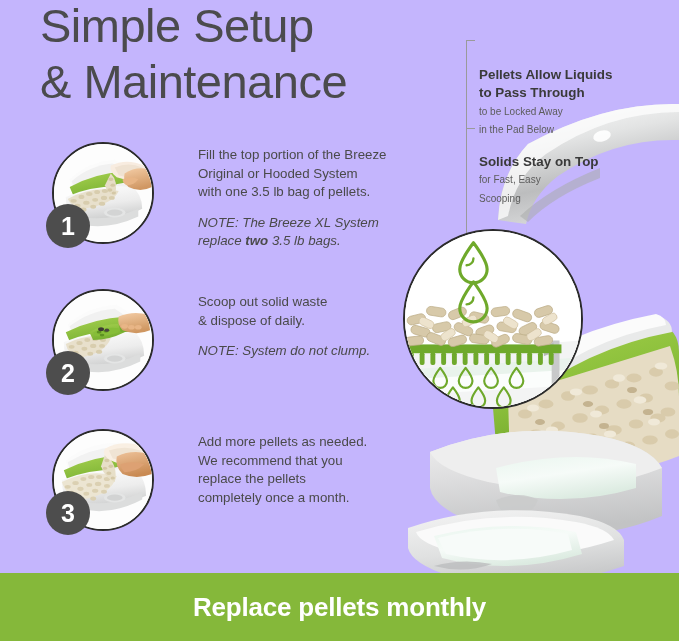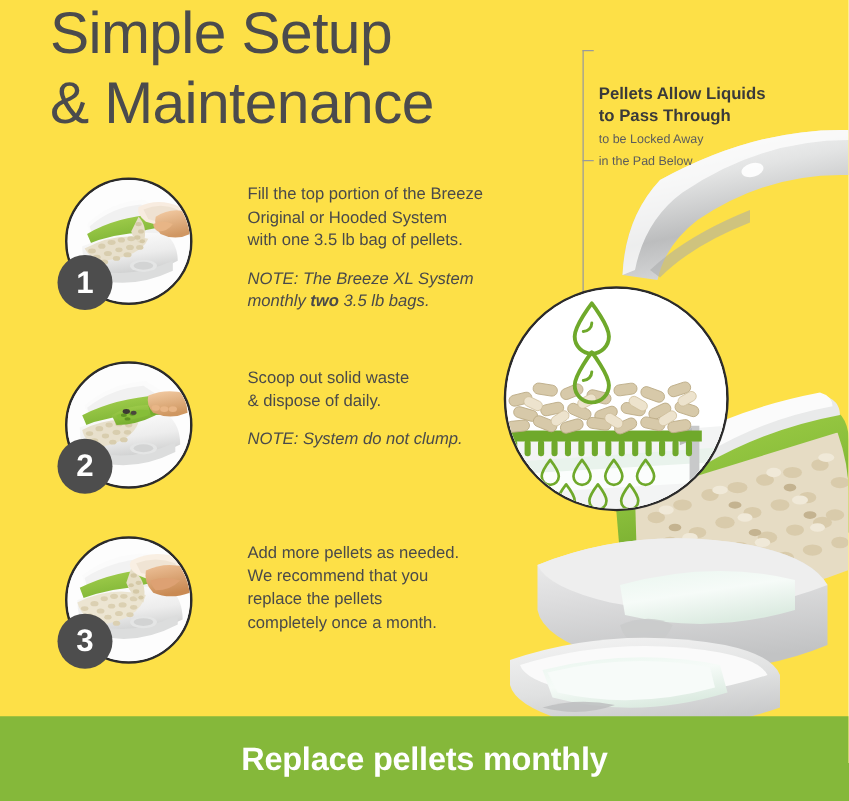--- a/index.html
+++ b/index.html
@@ -2,21 +2,21 @@
 <html><head>
 <meta charset="utf-8">
 <style>
   * { box-sizing: border-box; margin: 0; padding: 0; }
   html, body {
     width: 679px; height: 641px;
     background: #ffffff;
     font-family: "Liberation Sans", sans-serif;
     overflow: hidden;
   }
-  #page { position: relative; width: 679px; height: 641px; background: #fde047; overflow: hidden; }
+  #page { position: relative; width: 679px; height: 641px; background: #c4b5fd; overflow: hidden; }
 
   
   .title {
     position: absolute; left: 40px; top: -2px; width: 420px;
     font-size: 47px; line-height: 56px; font-weight: 400;
     color: #4b4b4d; letter-spacing: -0.5px; white-space: pre-line;
   }
 
   
   .step { position: absolute; left: 46px; width: 420px; height: 120px; }
@@ -303,20 +303,25 @@
   <div class="callout-line"></div>
   <div class="tick tick-1"></div>
   <div class="tick tick-2"></div>
 
   <div class="callout callout-1">
     <div class="hd">Pellets Allow Liquids
 to Pass Through</div>
     <div class="sub">to be Locked Away
 in the Pad Below</div>
   </div>
+  <div class="callout callout-2">
+    <div class="hd">Solids Stay on Top</div>
+    <div class="sub">for Fast, Easy
+Scooping</div>
+  </div>
 
   <div class="step step-1">
     <div class="circle-wrap">
       <div class="photo-circle">
         <svg viewBox="0 0 100 100" xmlns="http://www.w3.org/2000/svg">
           <defs>
             <linearGradient id="s1box" x1="0" y1="0" x2="0.3" y2="1">
               <stop offset="0%" stop-color="#ffffff"></stop>
                 <stop offset="60%" stop-color="#ececec"></stop>
               <stop offset="100%" stop-color="#cfd0d0"></stop>
@@ -378,21 +383,21 @@
           <ellipse cx="62" cy="70" rx="8" ry="3.2" fill="#d3d4d4"></ellipse>
         </svg>
       </div>
       <div class="num-badge">1</div>
     </div>
     <div class="step-text">
       <p>Fill the top portion of the Breeze
 Original or Hooded System
 with one 3.5 lb bag of pellets.</p>
       <p class="note"><span>NOTE: The Breeze XL System
-monthly </span><b>two</b><span> 3.5 lb bags.</span></p>
+replace </span><b>two</b><span> 3.5 lb bags.</span></p>
     </div>
   </div>
 
   <div class="step step-2">
     <div class="circle-wrap">
       <div class="photo-circle">
         <svg viewBox="0 0 100 100" xmlns="http://www.w3.org/2000/svg">
           <defs>
             <linearGradient id="s2box" x1="0" y1="0" x2="0.3" y2="1">
               <stop offset="0%" stop-color="#ffffff"></stop>

